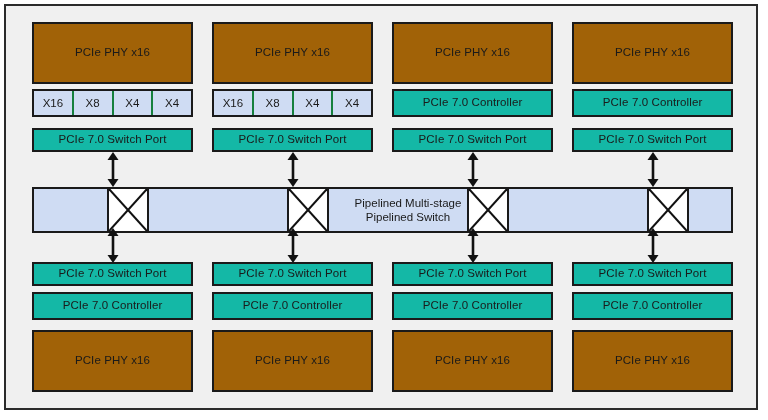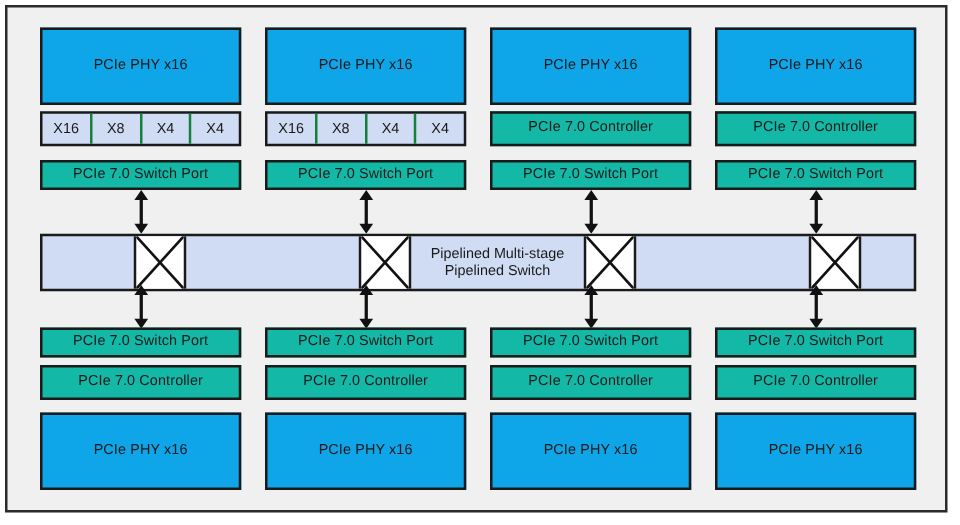--- a/index.html
+++ b/index.html
@@ -30,21 +30,21 @@
     display:flex;
     align-items:center;
     justify-content:center;
     text-align:center;
     font-size:11.5px;
     color:#1a1a1a;
     line-height:1.15;
     letter-spacing:.1px;
     white-space:nowrap;
   }
-  .blk.phy{ background:#0ea5e9; }
+  .blk.phy{ background:#a16207; }
   .blk.blue{ background:#14b8a6; }
 
   
   .lanes{
     position:absolute;
     box-sizing:border-box;
     display:flex;
     border:2px solid #1a1a1a;
     background:#cfdcf3;
   }
@@ -155,21 +155,21 @@
       </svg>
     </div>
 
     <div class="xnode" style="left:253px;width:42px;">
       <svg viewBox="0 0 42 42" preserveAspectRatio="none">
         <line x1="0" y1="0" x2="42" y2="42" stroke="#111" stroke-width="2.2"></line>
         <line x1="42" y1="0" x2="0" y2="42" stroke="#111" stroke-width="2.2"></line>
       </svg>
     </div>
 
-    <div class="cb-label" style="left:295px;width:138px;">
+    <div class="cb-label" style="left:305px;width:138px;">
       <span>
         <span>Pipelined Multi-stage</span><br>
         <span>Pipelined Switch</span>
       </span>
     </div>
 
     <div class="xnode" style="left:433px;width:42px;">
       <svg viewBox="0 0 42 42" preserveAspectRatio="none">
         <line x1="0" y1="0" x2="42" y2="42" stroke="#111" stroke-width="2.2"></line>
         <line x1="42" y1="0" x2="0" y2="42" stroke="#111" stroke-width="2.2"></line>

